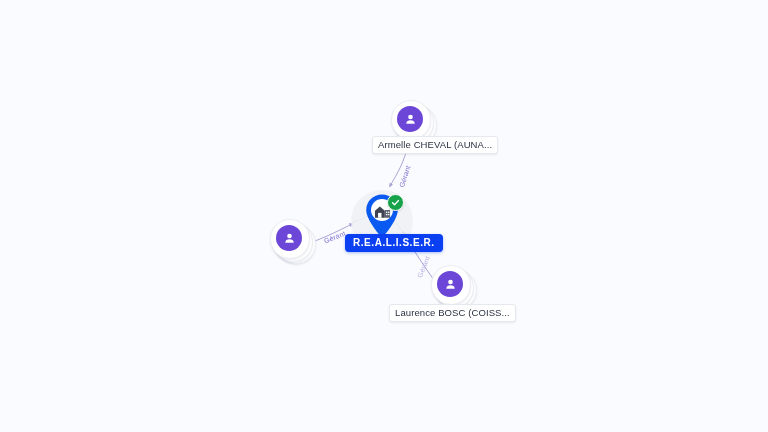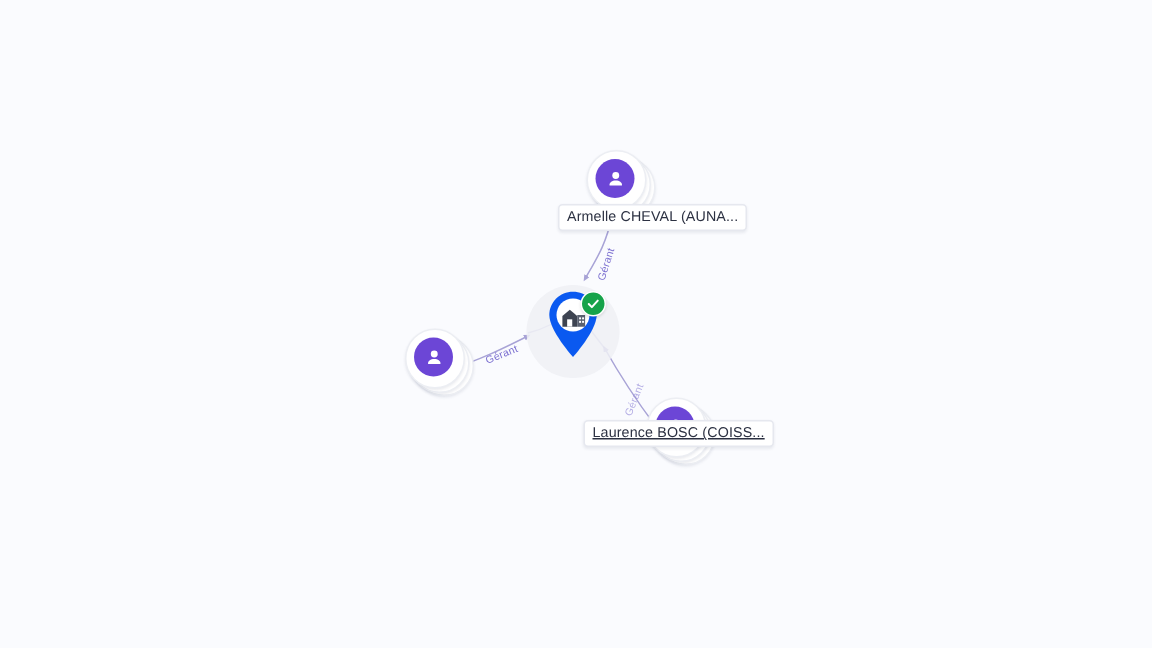--- a/index.html
+++ b/index.html
@@ -200,21 +200,21 @@
     <div class="stack-c s3"></div>
     <div class="stack-c s2"></div>
     <div class="stack-c s1"></div>
     <div class="avatar-disc">
       <svg width="15" height="15" viewBox="0 0 24 24" fill="#ffffff">
         <circle cx="12" cy="8" r="3.7"></circle>
         <path d="M12 13.2c-4 0-6.6 2.2-6.6 4.3v1.1h13.2v-1.1c0-2.1-2.6-4.3-6.6-4.3z"></path>
       </svg>
     </div>
   </div>
-  <div class="person-label" style="left:389px; top:280px;text-decoration:underline;">Laurence BOSC (COISS...</div>
+  <div class="person-label" style="left:389px; top:304px;">Laurence BOSC (COISS...</div>
 
   <div class="company-node" style="left:351px; top:190px;">
     <div class="company-halo"></div>
 
     <div class="pin-wrap">
       <svg width="36" height="48" viewBox="0 0 36 48" xmlns="http://www.w3.org/2000/svg">
         <path d="M18 1.5 C9.2 1.5 2.2 8.4 2.2 17 C2.2 27.5 18 45 18 45 C18 45 33.8 27.5 33.8 17 C33.8 8.4 26.8 1.5 18 1.5 Z" fill="#0a59f0"></path>
         <circle cx="18" cy="17" r="11" fill="#ffffff"></circle>
       </svg>
       <div class="pin-glyph">
@@ -230,14 +230,15 @@
       </div>
     </div>
 
     <div class="verified-badge">
       <svg width="9" height="9" viewBox="0 0 24 24" fill="none" stroke="#ffffff" stroke-width="3.6" stroke-linecap="round" stroke-linejoin="round">
         <path d="M4 12.5 L9.5 18 L20 6.5"></path>
       </svg>
     </div>
   </div>
 
+  <div class="company-label" style="left:345px; top:234px;">R.E.A.L.I.S.E.R.</div>
 
 </div>
 
 </body></html>

